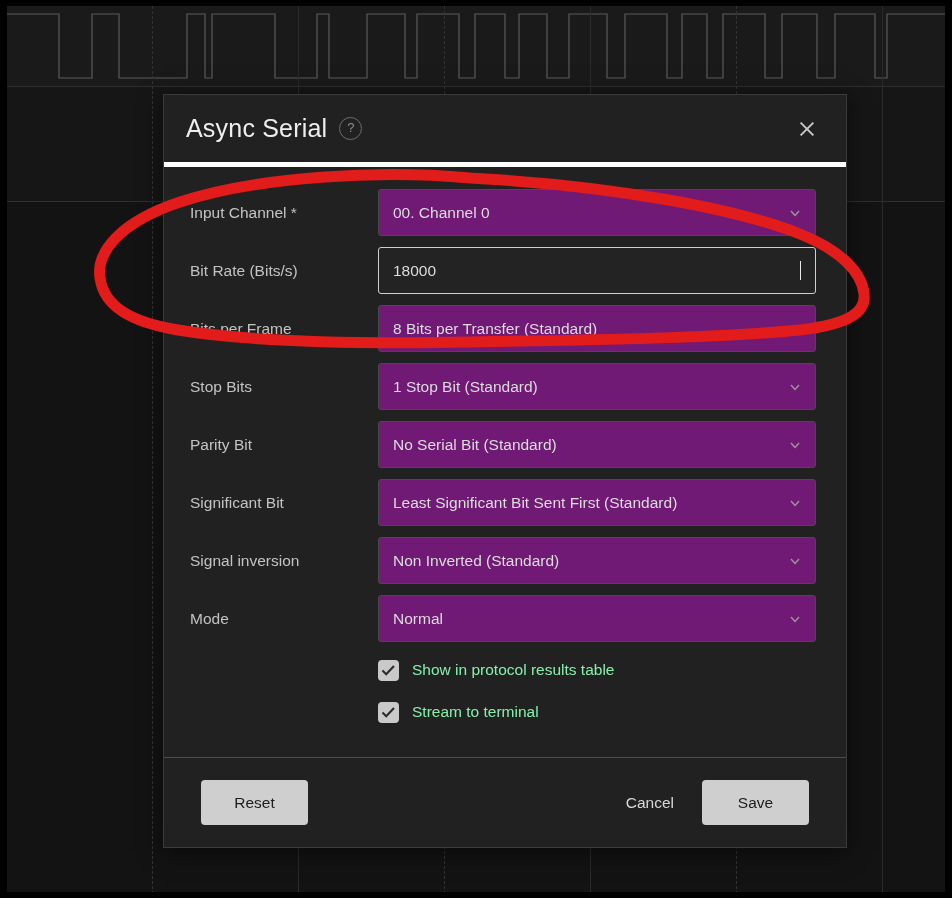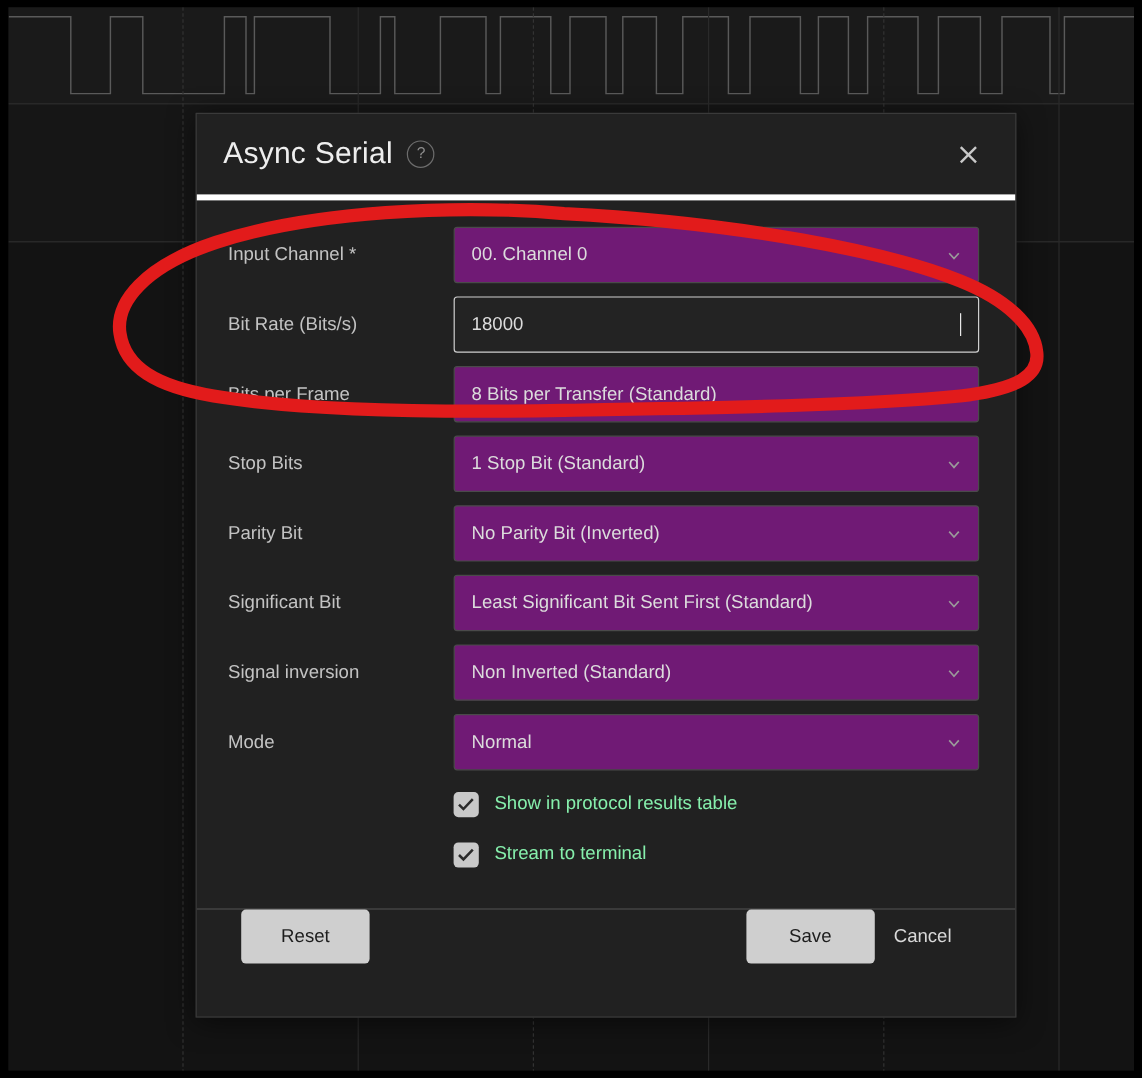--- a/index.html
+++ b/index.html
@@ -223,20 +223,21 @@
     color: #86efac;
     white-space: nowrap;
   }
 
   
   .dlg-footer {
     flex: 0 0 90px;
     height: 90px;
     border-top: 1px solid #4b4b4b;
     display: flex;
+    align-items: center;
     padding: 0 37px;
     box-sizing: border-box;
   }
   .btn {
     font-size: 15.5px;
     border-radius: 4px;
     cursor: pointer;
     white-space: nowrap;
     box-sizing: border-box;
     display: flex;
@@ -349,21 +350,21 @@
             <svg width="12" height="12" viewBox="0 0 12 12">
                 <path d="M2,4 L6,8.5 L10,4" fill="none" stroke="#9a9a9a" stroke-width="1.4"></path>
               </svg>
           </span>
         </div>
       </div>
 
       <div class="field">
         <span class="field-label">Parity Bit</span>
         <div class="control">
-          <span class="val">No Parity Bit (Inverted)</span>
+          <span class="val">No Serial Bit (Standard)</span>
           <span class="chev">
             <svg width="12" height="12" viewBox="0 0 12 12">
                 <path d="M2,4 L6,8.5 L10,4" fill="none" stroke="#9a9a9a" stroke-width="1.4"></path>
               </svg>
           </span>
         </div>
       </div>
 
       <div class="field">
         <span class="field-label">Significant Bit</span>
@@ -417,22 +418,22 @@
             </svg>
         </span>
         <span class="cb-label">Stream to terminal</span>
       </div>
 
     </div>
 
     <div class="dlg-footer">
       <div class="btn btn-solid btn-reset">Reset</div>
       <span class="foot-spacer"></span>
+      <div class="btn btn-text">Cancel</div>
       <div class="btn btn-solid btn-save" style="margin-left:12px;">Save</div>
-      <div class="btn btn-text">Cancel</div>
     </div>
 
   </div>
 
   <svg class="annotation" viewBox="0 0 952 898">
     <path d="M470,178
              C380,170 260,176 180,202
              C120,222 96,252 100,278
              C104,306 130,322 178,330
              C250,342 360,344 470,342

